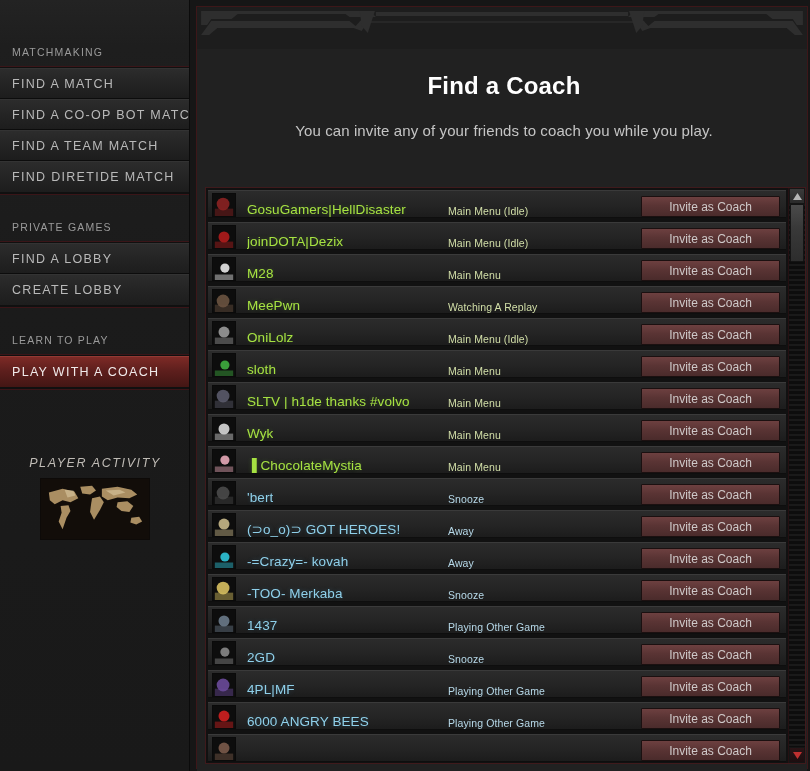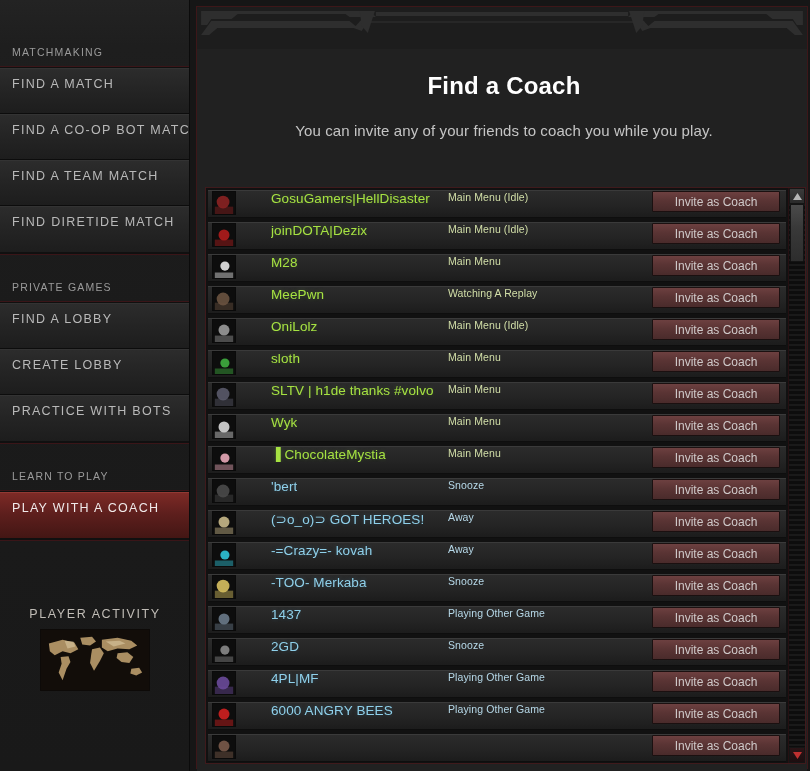--- a/index.html
+++ b/index.html
@@ -59,21 +59,21 @@
     border-right: 1px solid #3a1518;
     background: #101010;
     padding: 1px 2px 2px 0;
     width: 194px;
     margin-left: -1px;
   }
 
   .sb-btn {
     display: block;
     width: 100%;
-    height: 46px;
+    height: 31px;
     line-height: 31px;
     padding-left: 13px;
     font-size: 12.5px;
     letter-spacing: 1.3px;
     text-transform: uppercase;
     color: #b9b9b9;
     background: linear-gradient(180deg, #2c2c2c 0%, #242424 50%, #1d1d1d 100%);
     border-bottom: 1px solid #0c0c0c;
     border-top: 1px solid #333333;
     text-align: left;
@@ -94,20 +94,21 @@
   #player-activity {
     margin-top: 66px;
     text-align: center;
   }
   .pa-title {
     font-size: 12.5px;
     letter-spacing: 1.6px;
     color: #c0bcb6;
     text-transform: uppercase;
     margin-bottom: 8px;
+    font-style: italic;
   }
   .pa-map {
     width: 110px;
     height: 62px;
     margin: 0 auto;
     position: relative;
     background:
       radial-gradient(ellipse 60% 70% at 50% 50%, #3a2b20 0%, #241a14 60%, #140e0a 100%);
     overflow: hidden;
     border: 1px solid #0d0a08;
@@ -188,24 +189,23 @@
     position: relative;
   }
 
   .frow {
     height: 28px;
     margin-bottom: 4px;
     background: linear-gradient(180deg, #2b2b2b 0%, #242424 55%, #1c1c1c 100%);
     border-top: 1px solid #3a3a3a;
     border-bottom: 1px solid #0e0e0e;
     display: flex;
-    align-items: flex-start;
+    align-items: flex-end;
     position: relative;
     cursor: pointer;
-    gap: 24px;
   }
 
   .favatar {
     width: 24px;
     height: 24px;
     flex: 0 0 24px;
     margin-left: 4px;
     background: #000;
     border: 1px solid #0a0a0a;
     overflow: hidden;
@@ -230,21 +230,21 @@
     font-size: 10.5px;
     white-space: nowrap;
     letter-spacing: 0.1px;
   }
   .fstatus.online  { color: #d2dfa8; }
   .fstatus.offline { color: #b6d8e8; }
 
   .finvite {
     position: absolute;
     right: 6px;
-    width: 128px;
+    width: 139px;
     height: 21px;
     line-height: 20px;
     text-align: center;
     font-size: 12px;
     color: #cfc9c9;
     background: linear-gradient(180deg, #6d4040 0%, #5a3434 45%, #4a2b2b 100%);
     border: 1px solid #1b1010;
     border-radius: 1px;
     cursor: pointer;
     user-select: none;
@@ -309,21 +309,20 @@
         <div class="sb-group">
           <div class="sb-btn">FIND A MATCH</div>
           <div class="sb-btn">FIND A CO-OP BOT MATCH</div>
           <div class="sb-btn">FIND A TEAM MATCH</div>
           <div class="sb-btn">FIND DIRETIDE MATCH</div>
         </div>
         <div class="sb-section-label sb-group-pg">PRIVATE GAMES</div>
         <div class="sb-group">
           <div class="sb-btn">FIND A LOBBY</div>
           <div class="sb-btn">CREATE LOBBY</div>
-          <div class="sb-btn">PRACTICE WITH BOTS</div>
         </div>
         <div class="sb-section-label sb-group-lp">LEARN TO PLAY</div>
         <div class="sb-group">
           <div class="sb-btn active">PLAY WITH A COACH</div>
         </div>
       </div>
 
     <div id="player-activity">
       <div class="pa-title">PLAYER ACTIVITY</div>
       <div class="pa-map">

